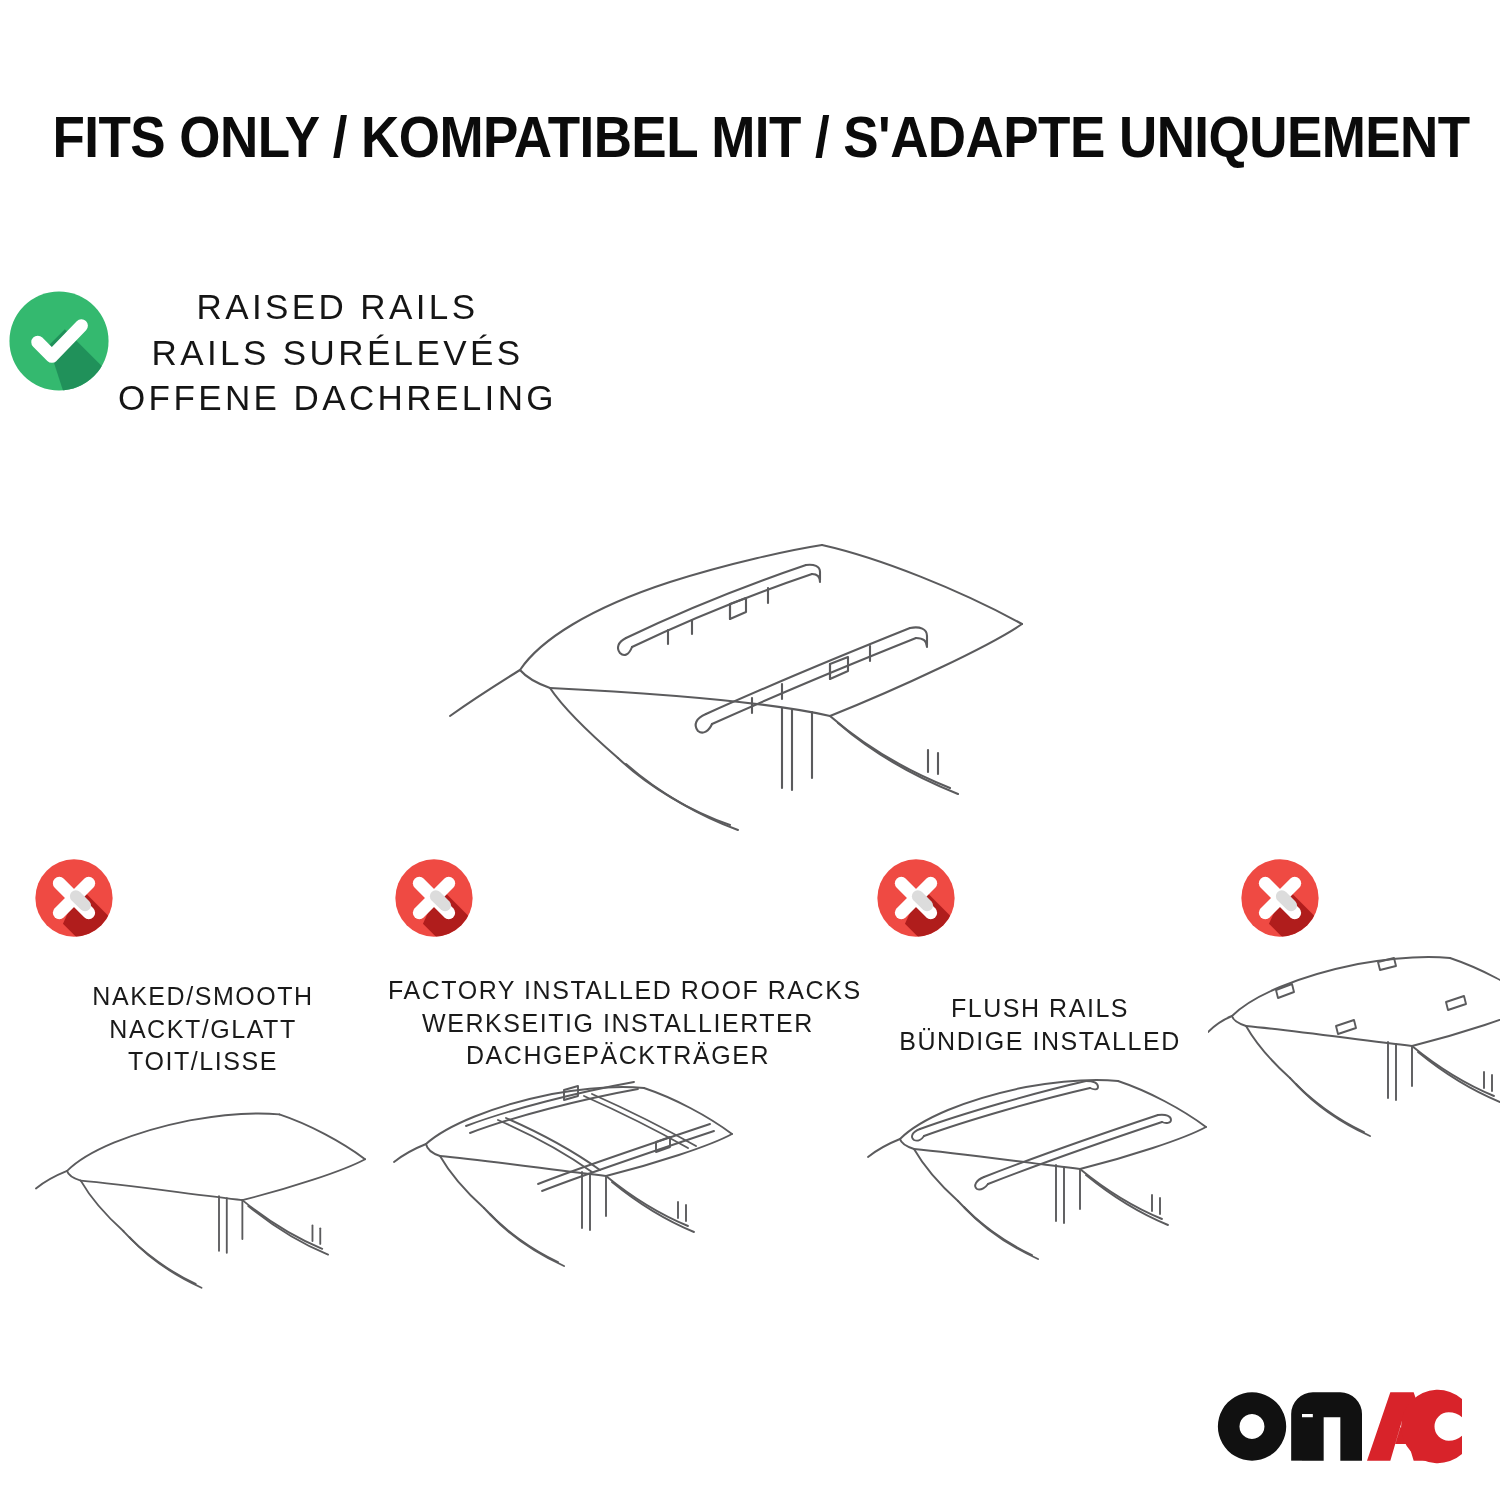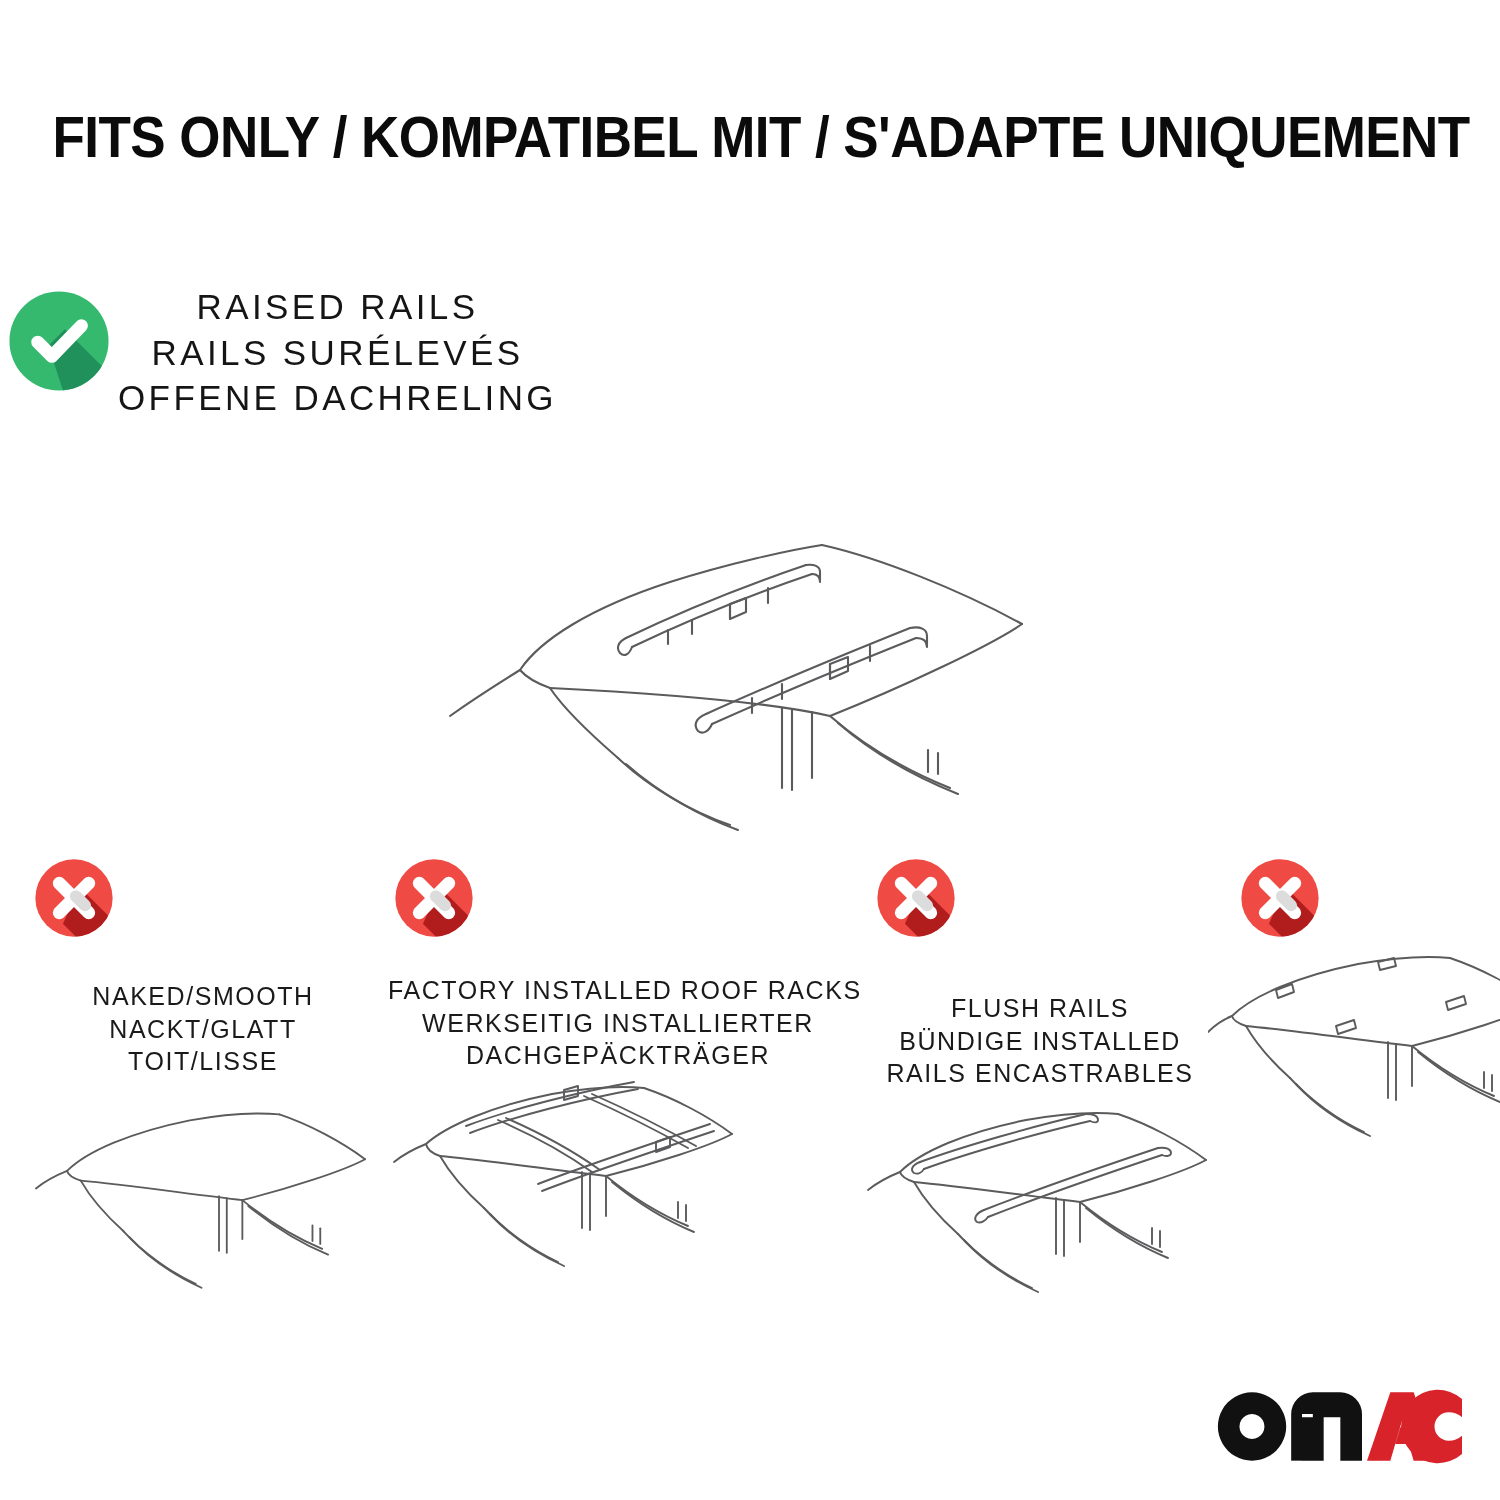--- a/index.html
+++ b/index.html
@@ -316,21 +316,20 @@
           <g stroke-linecap="round" stroke-width="14" fill="none">
             <path d="M34 34 L66 66" stroke="#ffffff"></path>
             <path d="M66 34 L34 66" stroke="#ffffff"></path>
             <path d="M52 48 L62 58" stroke="#dcdcdc" stroke-width="13"></path>
           </g>
         </svg>
       </div>
       <div class="cell-text">
         <div>FLUSH RAILS</div>
         <div>BÜNDIGE INSTALLED</div>
-        <div>RAILS ENCASTRABLES</div>
       </div>
       <div class="cell-art">
         <svg class="icon-svg" viewBox="0 0 390 230" width="390" height="230" aria-hidden="true">
           <g fill="none" stroke="#5b5b5d" stroke-width="1.9" stroke-linecap="round" stroke-linejoin="round">
             <path d="M40 76 C60 56 106 36 166 24 C206 17 238 16 258 18"></path>
             <path d="M258 18 C288 28 322 46 346 64"></path>
             <path d="M346 64 C324 76 268 94 220 106"></path>
             <path d="M220 106 C168 100 98 90 54 86"></path>
             <path d="M54 86 C45 83 41 80 40 76"></path>
             <path d="M40 76 C30 80 18 86 8 94"></path>

